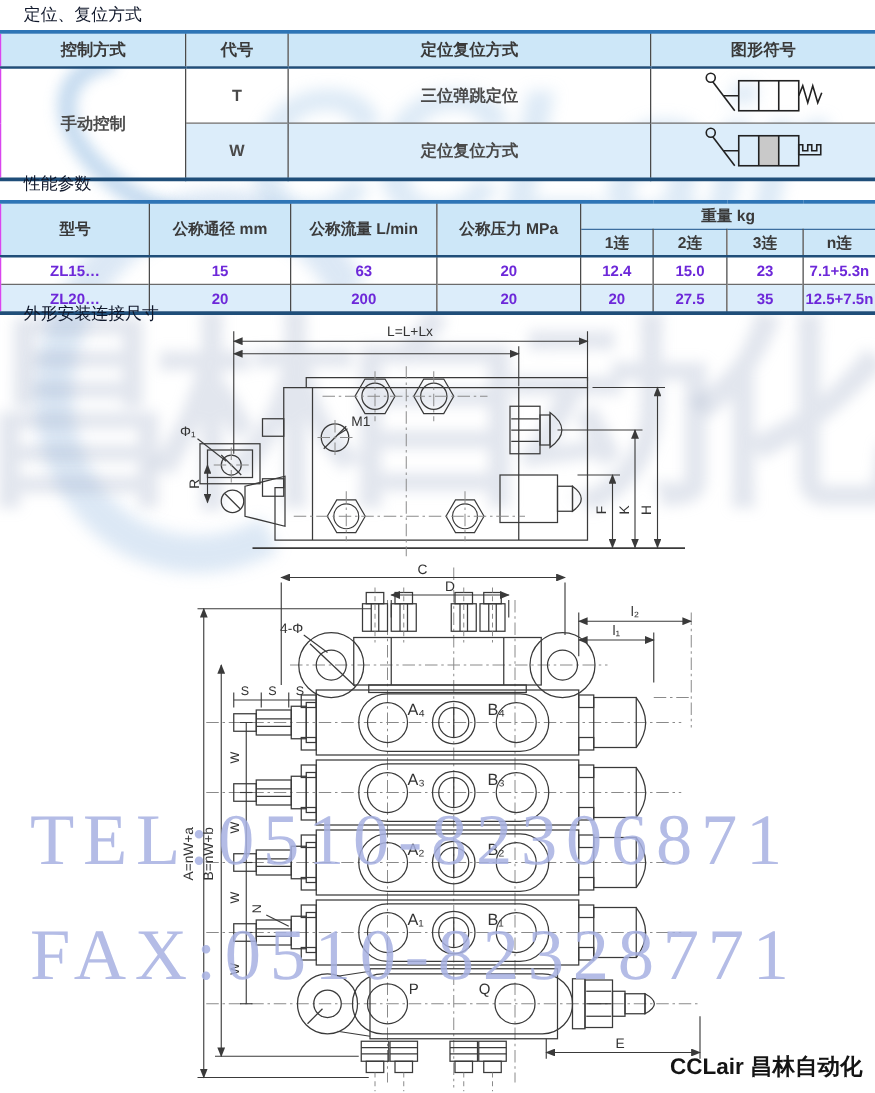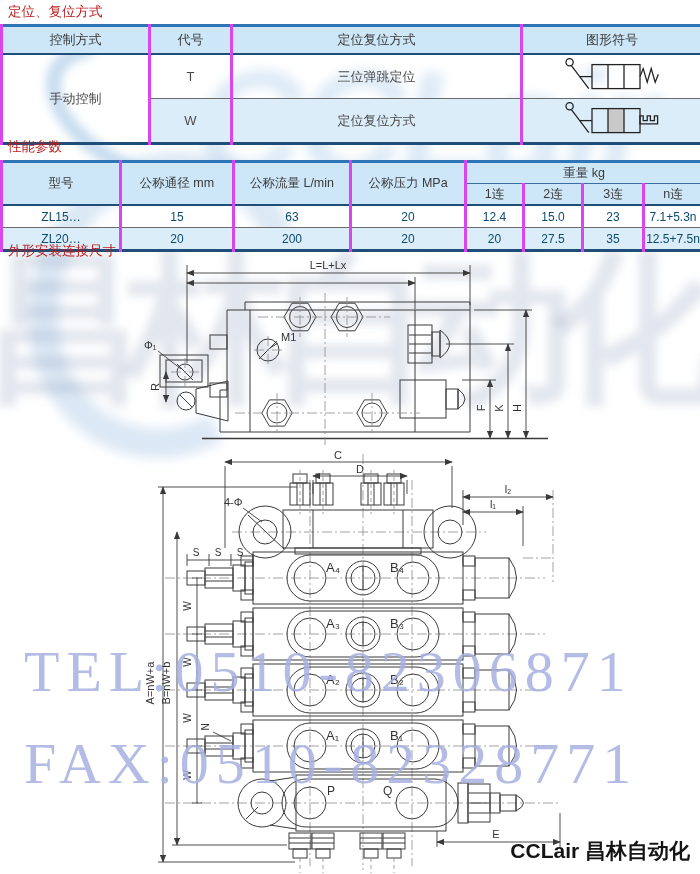--- a/index.html
+++ b/index.html
@@ -1,57 +1,57 @@
 <!DOCTYPE html>
 <html><head>
 <meta charset="utf-8">
 <style>
   html,body{margin:0;padding:0;}
   body{
     width:700px;height:874px;position:relative;overflow:hidden;background:#fff;
     font-family:"Liberation Sans","DejaVu Sans",sans-serif;color:#333;
   }
-  .sec-title{position:absolute;left:8px;font-size:13.5px;color:#b91c1c;z-index:4;}
+  .sec-title{position:absolute;left:19px;font-size:13.5px;color:#0f172a;z-index:4;}
   
   table{position:absolute;left:0;width:700px;border-collapse:collapse;table-layout:fixed;z-index:3;}
   table{border-top:3px solid #2e75b6;border-bottom:3px solid #1f4e79;background:transparent;}
-  th,td{border-left:3px solid #d946ef;border-right:1px solid #4a4a4a;text-align:center;vertical-align:middle;
-        font-weight:400;padding:0;overflow:hidden;white-space:nowrap;}
+  th,td{border-left:1px solid #d946ef;border-right:1px solid #4a4a4a;text-align:center;vertical-align:middle;
+        font-weight:700;padding:0;overflow:hidden;white-space:nowrap;}
   th{background:#cde7f8;color:#3a3a3a;}
   #tbl-pos{top:24px;}
   #tbl-pos th{height:26px;font-size:13px;border-bottom:2px solid #1f4e79;}
   #tbl-pos td{height:41px;font-size:13px;color:#4a4a4a;}
   #tbl-pos tr.row-w td{border-top:1px solid #6b6b6b;background:#dcedfa;}
   #tbl-perf{top:160px;}
   #tbl-perf th{font-size:12.5px;}
   #tbl-perf .h1{height:22px;}
   #tbl-perf .h2 th{height:20px;border-top:1px solid #3c6e9f;}
   #tbl-perf thead{border-bottom:2px solid #1f4e79;}
-  #tbl-perf td{height:21px;font-size:12px;color:#0c4a6e;}
+  #tbl-perf td{height:21px;font-size:12px;color:#6d28d9;}
   #tbl-perf tr.alt td{background:#dcedfa;}
   #tbl-perf tr.alt{border-top:1px solid #6b6b6b;}
   
   .drawing{position:absolute;left:0;z-index:2;}
   svg text{fill:#333;font-family:"Liberation Sans","DejaVu Sans",sans-serif;}
   
   .wm{position:absolute;pointer-events:none;}
   #wm-swoosh{left:38px;top:52px;width:175px;height:92px;border:16px solid rgba(70,140,205,.30);
      border-top-color:transparent;border-right-color:transparent;border-radius:50%;
      transform:rotate(28deg);filter:blur(5px);z-index:1;}
   #wm-arc{left:30px;top:150px;width:215px;height:250px;border:30px solid rgba(95,150,210,.22);
      border-right-color:transparent;border-radius:50%;transform:rotate(18deg);filter:blur(6px);z-index:1;}
   #wm-latin{left:195px;top:38px;font-size:150px;font-style:italic;font-weight:bold;
      color:rgba(125,172,220,.26);letter-spacing:-6px;filter:blur(6px);z-index:1;white-space:nowrap;}
   #wm-cn{left:-18px;top:218px;font-size:165px;font-weight:bold;color:rgba(148,162,192,.27);
      letter-spacing:-22px;filter:blur(5px);z-index:1;white-space:nowrap;}
   .wm-contact{left:24px;width:700px;font-family:"Liberation Serif","DejaVu Serif",serif;
      font-size:58px;color:#a7b1e2;opacity:.85;letter-spacing:7px;filter:blur(.6px);z-index:5;white-space:nowrap;}
   #wm-tel{top:638px;}
   #wm-fax{top:730px;}
-  #footer-brand{position:absolute;right:10px;bottom:9px;font-size:21px;font-weight:bold;color:#141414;z-index:6;}
+  #footer-brand{position:absolute;right:10px;bottom:9px;font-size:18px;font-weight:bold;color:#141414;z-index:6;}
 </style>
 </head>
 <body>
 
 <div class="wm" id="wm-swoosh"></div>
 <div class="wm" id="wm-arc"></div>
 <div class="wm" id="wm-latin">CCLair</div>
 <div class="wm" id="wm-cn">昌林自动化</div>
 <div class="wm wm-contact" id="wm-tel">TEL:0510-82306871</div>
 <div class="wm wm-contact" id="wm-fax">FAX:0510-82328771</div>

